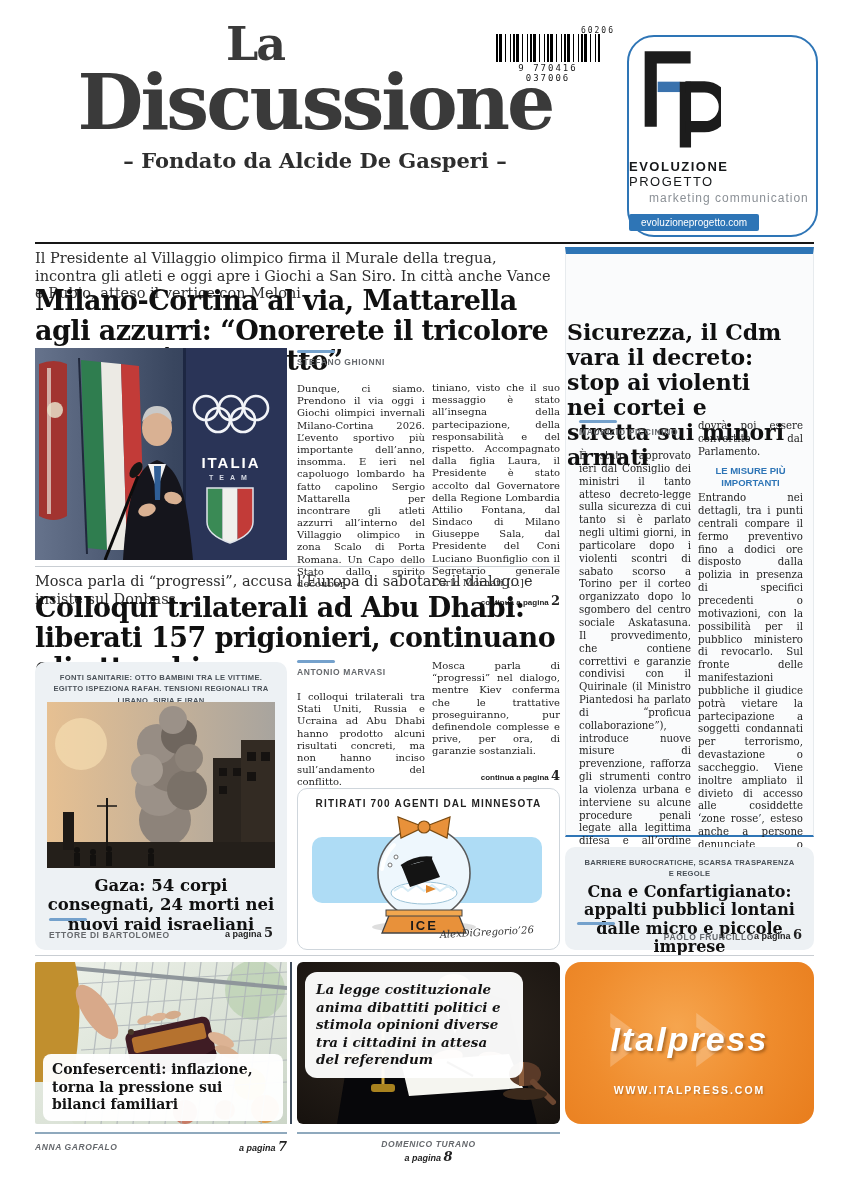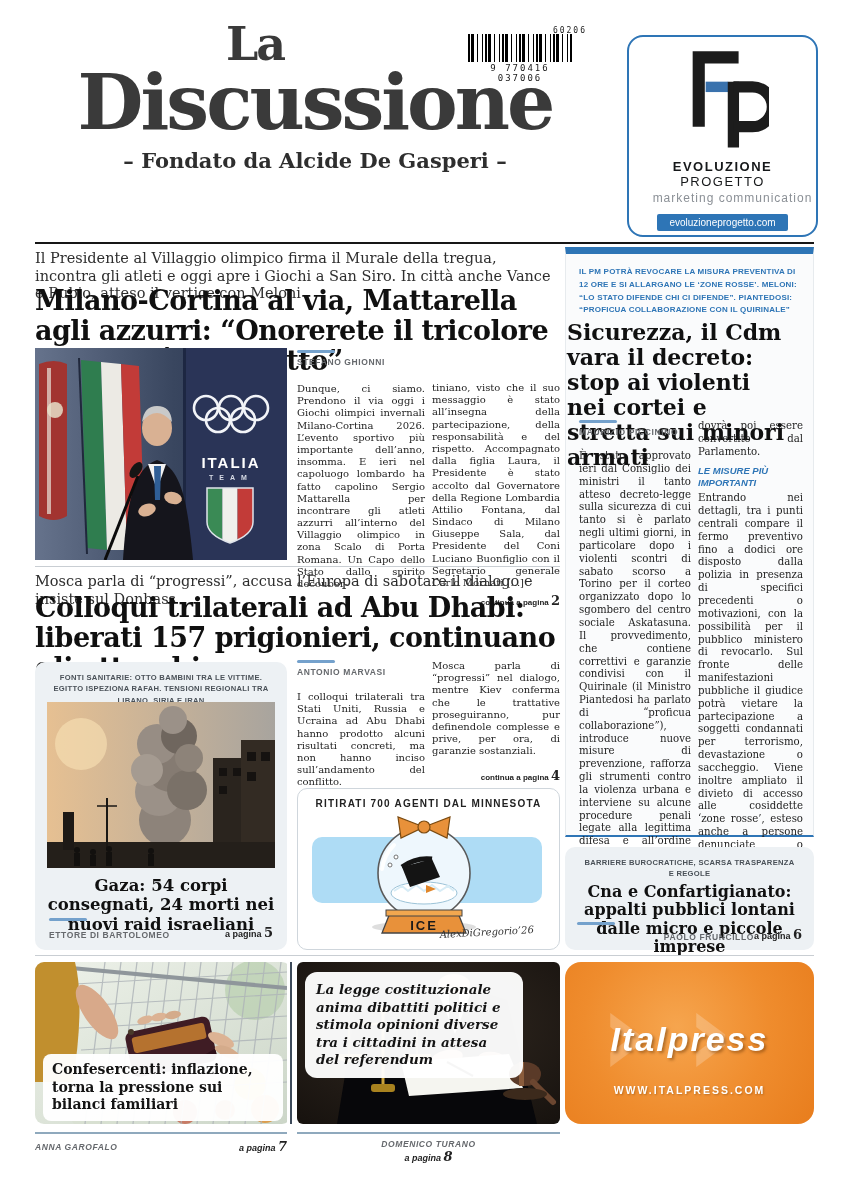--- a/index.html
+++ b/index.html
@@ -7,35 +7,35 @@
         font-family:"Liberation Sans",sans-serif;color:#1a1a1a;}
   .abs{position:absolute;}
 
   
   .masthead{left:35px;top:22px;width:560px;text-align:center;}
   .m-la{font-family:"DejaVu Serif",serif;font-weight:bold;font-size:46px;line-height:44px;
         letter-spacing:-2px;color:#3a3a3a;margin-right:120px;}
   .m-main{font-family:"DejaVu Serif",serif;font-weight:bold;font-size:76px;line-height:74px;
         letter-spacing:-3px;color:#3a3a3a;}
   .m-sub{font-family:"DejaVu Serif",serif;font-weight:bold;font-size:21px;color:#2e2e2e;margin-top:8px;}
-  .barcode-wrap{left:468px;top:26px;width:120px;height:52px;}
+  .barcode-wrap{left:496px;top:26px;width:120px;height:52px;}
   .barcode-bars{position:absolute;left:0;top:8px;width:104px;height:28px;
      background:repeating-linear-gradient(90deg,#000 0 2px,#fff 2px 3px,#000 3px 6px,#fff 6px 9px,#000 9px 10px,#fff 10px 14px,#000 14px 15px,#fff 15px 17px);}
   .barcode-small{position:absolute;right:0;top:0;font-size:8px;letter-spacing:2px;font-family:"DejaVu Sans Mono",monospace;background:#fff;padding:0 1px;}
   .barcode-num{position:absolute;left:0;top:37px;width:104px;text-align:center;font-size:9px;
      letter-spacing:2px;font-family:"DejaVu Sans Mono",monospace;background:#fff;}
   .inforow{left:35px;top:204px;width:560px;height:32px;font-size:10.5px;}
   .info-issue{position:absolute;left:0;top:6px;font-weight:bold;font-size:11px;}
   .info-postal{position:absolute;left:130px;top:0;width:300px;text-align:center;font-size:8.3px;line-height:1.45;color:#222;}
   .info-date{position:absolute;right:0;top:6px;font-weight:bold;font-size:11px;}
   .hrule{left:35px;top:242px;width:779px;height:2px;background:#161616;}
 
   
-  .epbox{left:627px;top:35px;width:187px;height:198px;border:2.5px solid #2e75b6;border-radius:16px;
-         background:#fff;text-align:center;}
+  .epbox{left:627px;top:35px;width:187px;height:198px;border:2.5px solid #2e75b6;border-radius:27px;
+         background:#fff;}
   .ep-name{margin-top:4px;font-size:13px;letter-spacing:1.5px;color:#16181a;}
   .ep-name b{font-weight:bold;}
   .ep-tag{font-size:12px;letter-spacing:1px;color:#8b9096;margin-top:2px;padding-left:20px;}
   .ep-badge{display:inline-block;margin-top:9px;background:#2e75b6;color:#fff;font-size:10px;
             padding:3px 12px;border-radius:2px;}
 
   
   .kicker-serif{font-family:"DejaVu Serif",serif;font-size:14.5px;line-height:1.22;color:#2e2e2e;}
   .headline{font-family:"DejaVu Serif",serif;font-weight:bold;color:#101010;}
   .h-lead{font-size:27px;line-height:1.12;letter-spacing:-0.5px;}
@@ -53,21 +53,21 @@
   .graybox{background:#edf1f4;border-radius:10px;}
   .boxkicker{font-size:7.6px;font-weight:bold;letter-spacing:.3px;color:#4a5158;text-align:center;line-height:1.5;}
 
   
   .sic-box{left:565px;top:247px;width:249px;height:590px;background:#fafbfc;border:1px solid #e7ebee;
            border-top:7px solid #2e75b6;border-bottom:2px solid #2e75b6;box-sizing:border-box;}
   .sic-kicker{position:absolute;left:13px;top:12px;width:222px;font-size:8px;font-weight:bold;
               letter-spacing:.2px;line-height:1.6;color:#2e75b6;}
   .sic-headline{position:absolute;left:1px;top:66px;width:228px;font-size:22px;line-height:1.14;}
   .sic-sub{color:#2e75b6;font-weight:bold;font-size:9.5px;font-family:"Liberation Sans",sans-serif;
-           line-height:1.3;margin:6px 0 3px 0;text-align:left;font-style:italic;}
+           line-height:1.3;margin:6px 0 3px 0;text-align:center;}
 
   
   .cartoon-box{left:297px;top:788px;width:263px;height:162px;background:#fff;border:1.5px solid #cfd6dc;
                border-radius:10px;box-sizing:border-box;}
   .cartoon-title{text-align:center;font-size:10px;font-weight:bold;letter-spacing:1.2px;color:#222;margin-top:9px;}
 
   
   .card-rule{height:2px;background:#8fa9bd;}
   .overlaybox{position:absolute;background:rgba(255,255,255,.96);border-radius:8px;
               font-family:"DejaVu Serif",serif;font-weight:bold;color:#141414;}
@@ -279,21 +279,20 @@
         <circle cx="126" cy="16" r="6" fill="#e8913a" stroke="#7a4a10" stroke-width="1.2"></circle>
       </g>
       <path d="M92,102 L160,102 L168,122 L84,122 Z" fill="#e8913a" stroke="#444" stroke-width="1.3"></path>
       <rect x="88" y="99" width="76" height="6" fill="#f2a74f" stroke="#444" stroke-width="1"></rect>
       <text x="126" y="119" text-anchor="middle" font-family="Liberation Sans, sans-serif" font-weight="bold" font-size="13" letter-spacing="2" fill="#1a1a1a">ICE</text>
       <text x="236" y="122" text-anchor="end" font-family="DejaVu Serif, serif" font-style="italic" font-size="10" fill="#333" transform="rotate(-3 236 122)">AlexDiGregorio’26</text>
     </svg>
   </div>
 
   <div class="abs sic-box">
-    <div class="sic-kicker">IL PM POTRÀ REVOCARE LA MISURA PREVENTIVA DI 12 ORE E SI ALLARGANO LE ‘ZONE ROSSE’. MELONI: “LO STATO DIFENDE CHI CI DIFENDE”. PIANTEDOSI: “PROFICUA COLLABORAZIONE CON IL QUIRINALE”</div>
     <div class="sic-headline headline">Sicurezza, il Cdm vara il decreto: stop ai violenti nei cortei e stretta sui minori armati</div>
     <div style="position:absolute;left:13px;top:166px;width:112px;">
       <div class="byline-rule"></div>
       <div class="byline">MAURIZIO PICCININO</div>
       <div class="body-text" style="margin-top:13px;font-size:10.2px;line-height:1.26;">È stato approvato ieri dal Consiglio dei ministri il tanto atteso decreto-legge sulla sicurezza di cui tanto si è parlato negli ultimi giorni, in particolare dopo i violenti scontri di sabato scorso a Torino per il corteo organizzato dopo lo sgombero del centro sociale Askatasuna. Il provvedimento, che contiene correttivi e garanzie condivisi con il Quirinale (il Ministro Piantedosi ha parlato di “proficua collaborazione”), introduce nuove misure di prevenzione, rafforza gli strumenti contro la violenza urbana e interviene su alcune procedure penali legate alla legittima difesa e all’ordine pubblico. Entrerà in vigore con la pubblicazione in Gazzetta Ufficiale e</div>
     </div>
     <div style="position:absolute;left:132px;top:166px;width:105px;">
       <div class="body-text" style="font-size:10.2px;line-height:1.26;">dovrà poi essere convertito dal Parlamento.</div>
       <div class="sic-sub">LE MISURE PIÙ IMPORTANTI</div>
       <div class="body-text" style="font-size:10.2px;line-height:1.26;">Entrando nei dettagli, tra i punti centrali compare il fermo preventivo fino a dodici ore disposto dalla polizia in presenza di specifici precedenti o motivazioni, con la possibilità per il pubblico ministero di revocarlo. Sul fronte delle manifestazioni pubbliche il giudice potrà vietare la partecipazione a soggetti condannati per terrorismo, devastazione o saccheggio. Viene inoltre ampliato il divieto di accesso alle cosiddette ‘zone rosse’, esteso anche a persone denunciate o condannate, pure con sentenza non definitiva, per lesioni [...]</div>
@@ -314,21 +313,21 @@
         <span class="apagina">
           <span>a pagina</span>
           <span class="pnum">6</span>
         </span>
       </div>
     </div>
   </div>
 
   <div class="abs lightrule" style="left:35px;top:955px;width:779px;"></div>
 
-  <div class="abs" style="left:35px;top:962px;width:256px;height:162px;border-radius:9px;overflow:hidden;">
+  <div class="abs" style="left:35px;top:962px;width:256px;height:162px;border-radius:2px;overflow:hidden;">
     <svg width="252" height="162" viewBox="0 0 252 162">
       <defs>
           <linearGradient id="cartBG" x1="0" y1="0" x2="1" y2="1">
         <stop offset="0" stop-color="#eef2ea"></stop>
             <stop offset="1" stop-color="#ccd6c8"></stop>
           </linearGradient>
         </defs>
       <rect width="252" height="162" fill="url(#cartBG)"></rect>
       <circle cx="220" cy="28" r="30" fill="#b8cfae" opacity="0.7"></circle>
       <circle cx="60" cy="140" r="30" fill="#d7dfcf" opacity="0.6"></circle>

